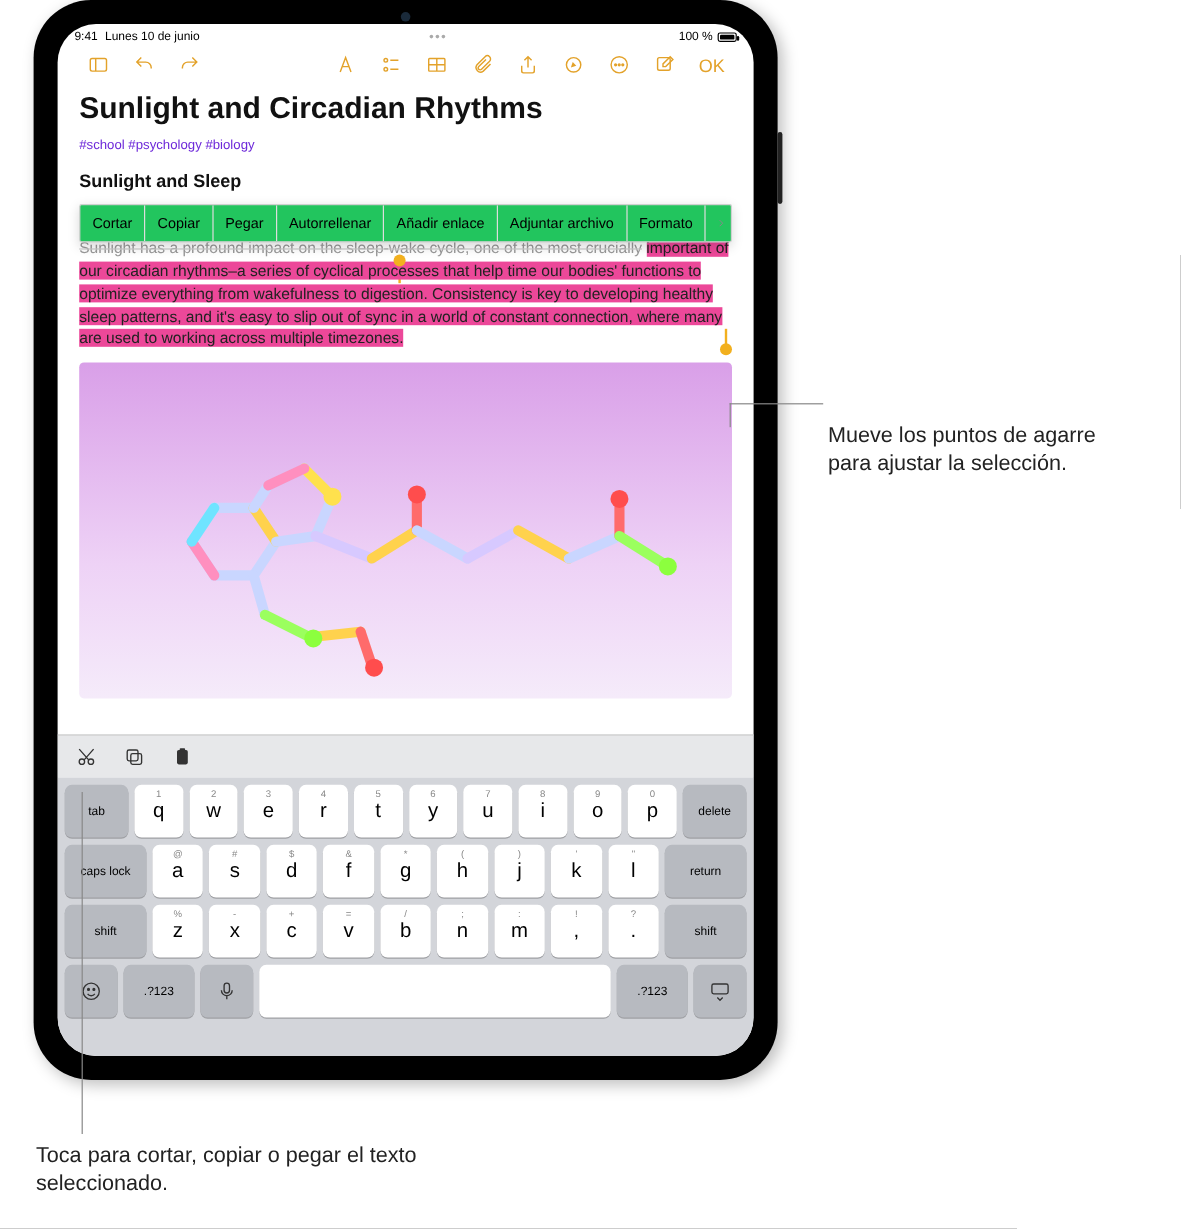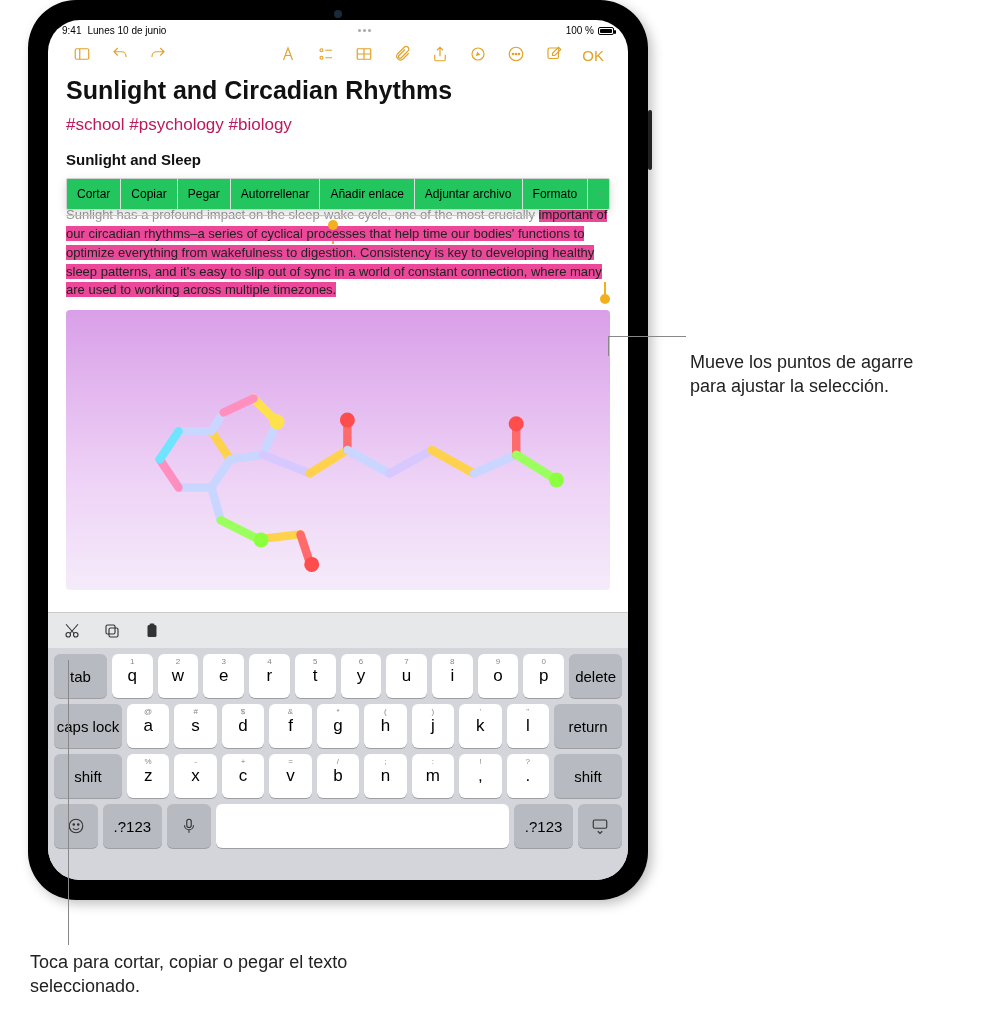--- a/index.html
+++ b/index.html
@@ -71,21 +71,21 @@
     width: 20px; height:20px;
     display:flex;align-items:center;justify-content:center;
     color:#e3a22a;
     cursor:pointer;
   }
   .tb-icon svg { width:18px;height:18px; stroke:#e3a22a; fill:none; stroke-width:1.6;}
   .tb-text { color:#e3a22a; font-size:15px; font-weight:500;}
   
   .note-body { padding: 6px 18px; }
   .note-title { font-size:25px; font-weight:700; color:#111; margin-bottom:10px;}
-  .tags { font-size:17px; color:#be185d; margin-bottom:16px;}
+  .tags { font-size:11px; color:#6d28d9; margin-bottom:16px;}
   .subtitle { font-size:15px; font-weight:700; color:#111; margin-bottom:10px;}
   
   .context-menu {
     display:flex;
     background:#22c55e;
     border:1px solid #d0d0d0;
     border-radius:2px;
     box-shadow:0 3px 10px rgba(0,0,0,0.15);
     margin-bottom:-4px;
     position:relative;
@@ -170,21 +170,21 @@
     align-items:center;
     justify-content:center;
     font-size:17px;
     color:#000;
     height:44px;
     flex:1;
     position:relative;
     cursor:pointer;
   }
   .key .alt { position:absolute; top:3px; font-size:8px; color:#888;}
-  .key.gray { background:#b7bac0; font-size:15px;}
+  .key.gray { background:#b7bac0; font-size:10px;}
   .key.wide1 { flex:1.3;}
   .key.wide2 { flex:1.6;}
   .key.space { flex:6;}
   .key.icon svg { width:18px;height:18px; stroke:#333;fill:none;stroke-width:1.5;}
   
   .callout {
     position:absolute;
     font-size:18px;
     color:#222;
     line-height:1.35;

